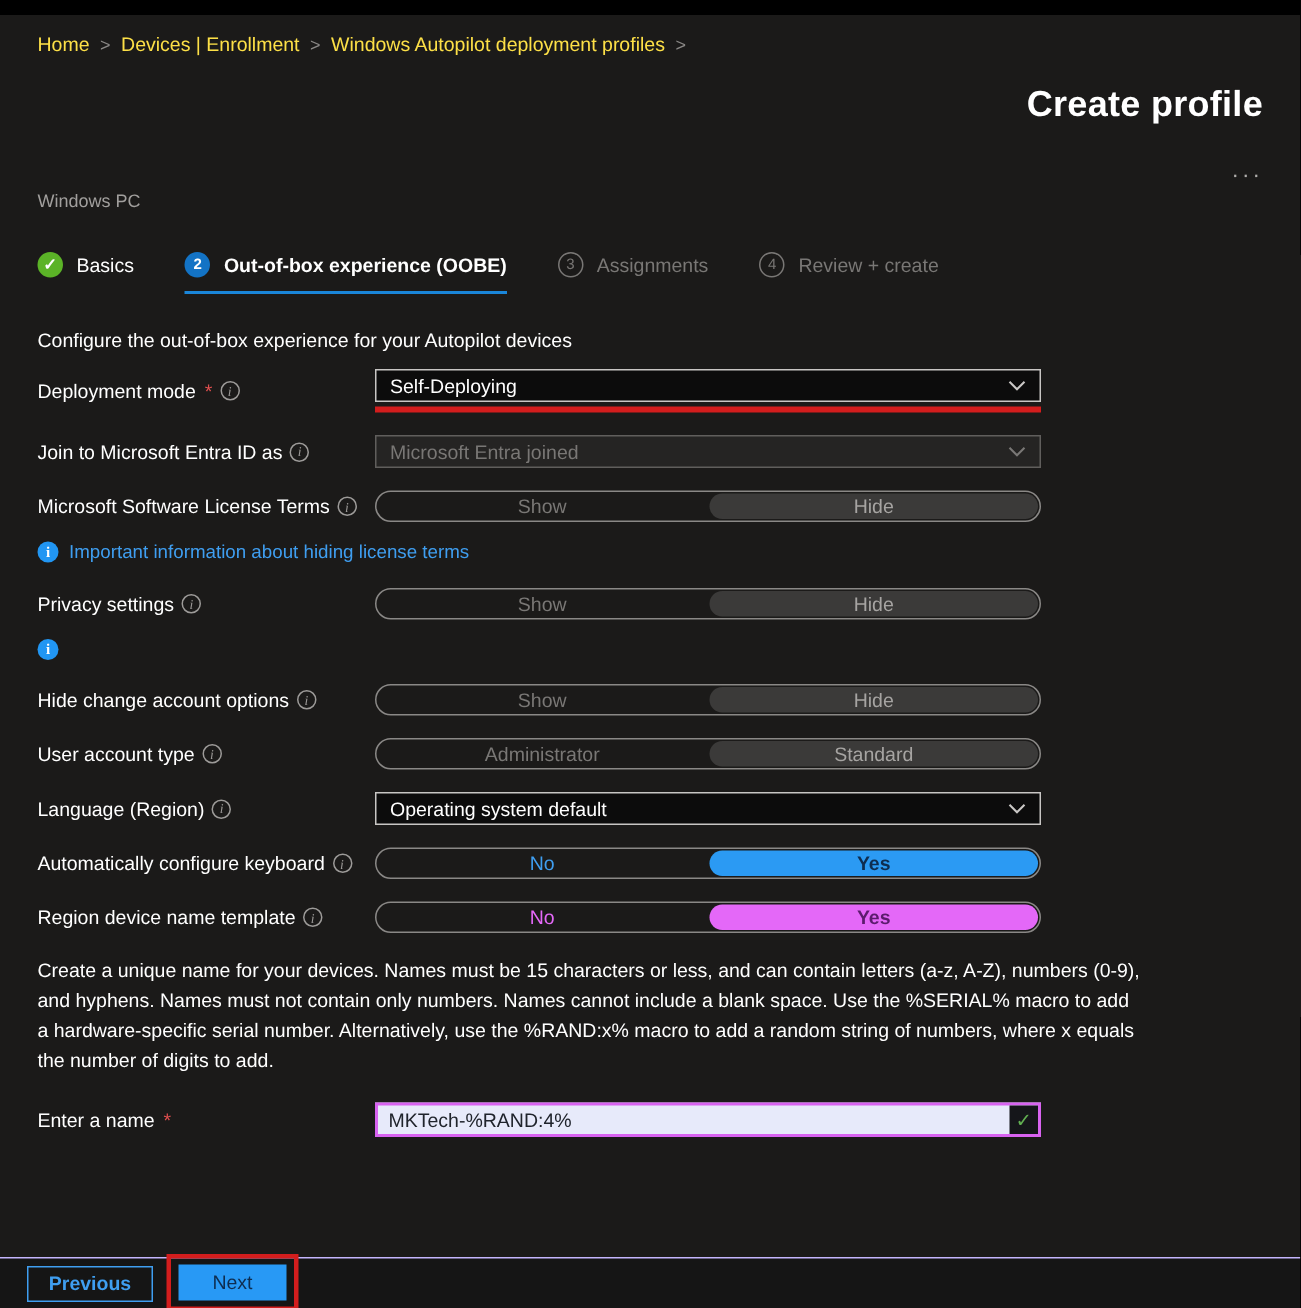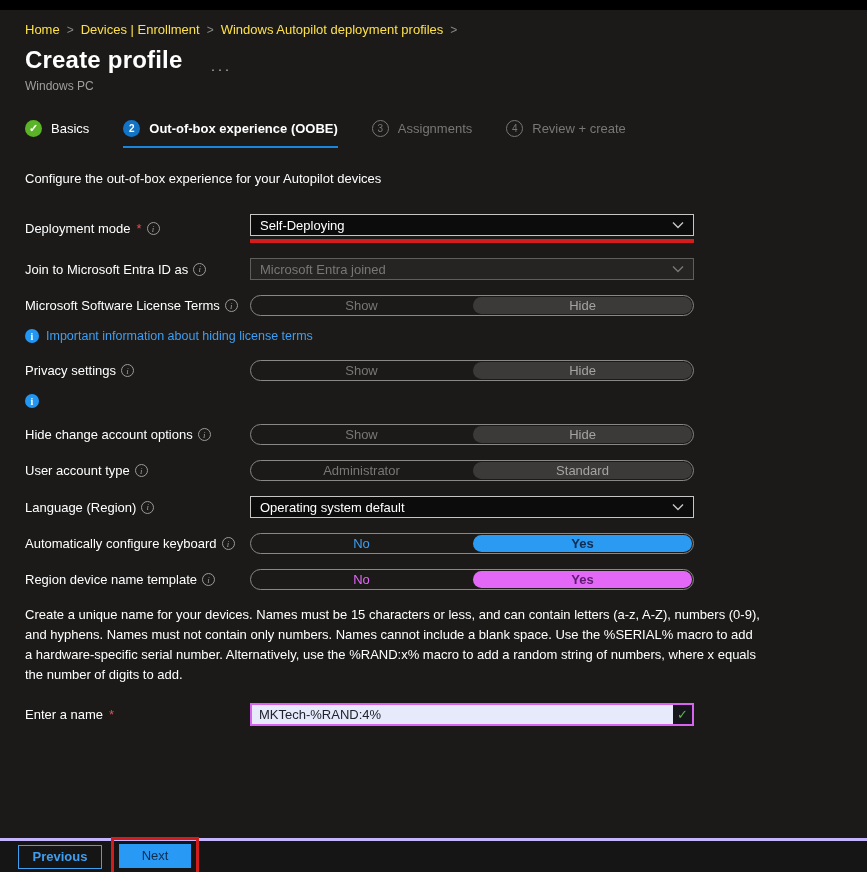--- a/index.html
+++ b/index.html
@@ -7,41 +7,41 @@
   body { font-family:"Liberation Sans", sans-serif; }
   .page { position:relative; width:867px; height:872px; background:#000; overflow:hidden; }
   .content { position:absolute; top:10px; left:0; right:0; height:828px; background:#1b1a19; padding:12px 25px 0 25px; }
 
   
   .breadcrumb { display:flex; align-items:center; gap:7px; font-size:13px; }
   .crumb { color:#fde047; cursor:pointer; }
   .crumb-sep { color:#8a8886; font-size:12px; }
 
   
-  .title-row { display:flex; align-items:flex-end; gap:28px; margin-top:9px; }
+  .title-row { display:flex; align-items:flex-end; gap:28px; margin-top:19px;flex-direction:column; }
   .page-title { color:#fff; font-size:24px; font-weight:bold; letter-spacing:.2px; }
   .more-dots { color:#b0aeac; font-size:15px; letter-spacing:2px; cursor:pointer; line-height:10px; }
   .subtitle { color:#a19f9d; font-size:12px; margin-top:5px; }
 
   
   .steps { display:flex; align-items:flex-start; gap:34px; margin-top:27px; }
   .step { display:flex; align-items:center; gap:9px; padding-bottom:9px; border-bottom:2px solid transparent; }
   .step.active { border-bottom-color:#1a86d9; }
   .step-circle { width:17px; height:17px; border-radius:50%; display:flex; align-items:center; justify-content:center; font-size:10px; flex:none; }
   .step-circle.done { background:#5bb327; color:#fff; font-size:11px; font-weight:bold; }
   .step-circle.current { background:#1373c5; color:#fff; font-weight:bold; }
   .step-circle.todo { border:1px solid #797775; color:#797775; }
   .step-label { font-size:13px; color:#fff; }
   .step.active .step-label { font-weight:bold; }
   .step.todo .step-label { color:#797775; }
 
   .intro { color:#ffffff; font-size:13px; margin-top:23px; }
 
   
-  .form { margin-top:28px; }
+  .form { margin-top:12px; }
   .form-row { display:flex; align-items:center; margin-bottom:15px; }
   .label-cell { width:225px; flex:none; display:flex; align-items:center; gap:5px; color:#fff; font-size:13px; }
   .required { color:#e14f4f; margin-left:1px; }
   .info-dot { width:13px; height:13px; border-radius:50%; border:1px solid #9d9b99; color:#9d9b99; font-size:9px; display:inline-flex; align-items:center; justify-content:center; font-style:italic; font-family:"Liberation Serif", serif; flex:none; cursor:pointer; }
   .control-cell { width:444px; flex:none; }
 
   .dropdown { height:22px; background:#0c0c0c; border:1px solid #c8c6c4; display:flex; align-items:center; justify-content:space-between; padding:0 9px; cursor:pointer;gap:12px; }
   .dropdown .dd-value { color:#fff; font-size:13px; }
   .dropdown .chev { color:#c8c6c4; }
   .dropdown.disabled { background:#252423; border-color:#605e5c; cursor:default; }
@@ -63,21 +63,21 @@
   .info-badge { width:14px; height:14px; border-radius:50%; background:#2196f3; color:#fff; font-size:10px; font-weight:bold; display:flex; align-items:center; justify-content:center; flex:none; margin-top:1px; font-family:"Liberation Serif", serif; }
   .info-text { color:#3f9ef0; font-size:12.5px; line-height:16px; cursor:pointer; }
 
   .help-para { color:#fff; font-size:13px; line-height:20px; max-width:735px; margin:6px 0 18px 0; }
 
   .name-input { width:444px; height:23px; background:#e7eafa; border:2px solid #d863f0; display:flex; align-items:center; justify-content:space-between; }
   .name-value { color:#20242c; font-size:13px; padding-left:7px; }
   .valid-box { width:19px; height:19px; background:#15161a; display:flex; align-items:center; justify-content:center; color:#62b152; font-size:13px; flex:none; }
 
   
-  .footer { position:absolute; left:0; right:0; bottom:0; height:34px; background:#151515; border-top:3px solid #c4b5fd; display:flex; align-items:center; padding-left:18px; overflow:visible; }
+  .footer { position:absolute; left:0; right:0; bottom:0; height:34px; background:#151515; border-top:1px solid #c4b5fd; display:flex; align-items:center; padding-left:18px; overflow:visible; }
   .btn-prev { width:84px; height:24px; background:transparent; border:1px solid #3f9ef0; color:#3f9ef0; font-size:13px; font-weight:bold; font-family:"Liberation Sans", sans-serif; cursor:pointer; }
   .red-box { border:3px solid #d31d1d; padding:4px 5px; margin-left:9px; position:relative; top:-1px; background:transparent; }
   .btn-next { width:72px; height:24px; background:#2899f5; border:none; color:#0e2d50; font-size:13px; font-weight:normal; font-family:"Liberation Sans", sans-serif; cursor:pointer; }
 </style>
 </head>
 <body>
 
 <div class="page">
   <div class="content">
 

